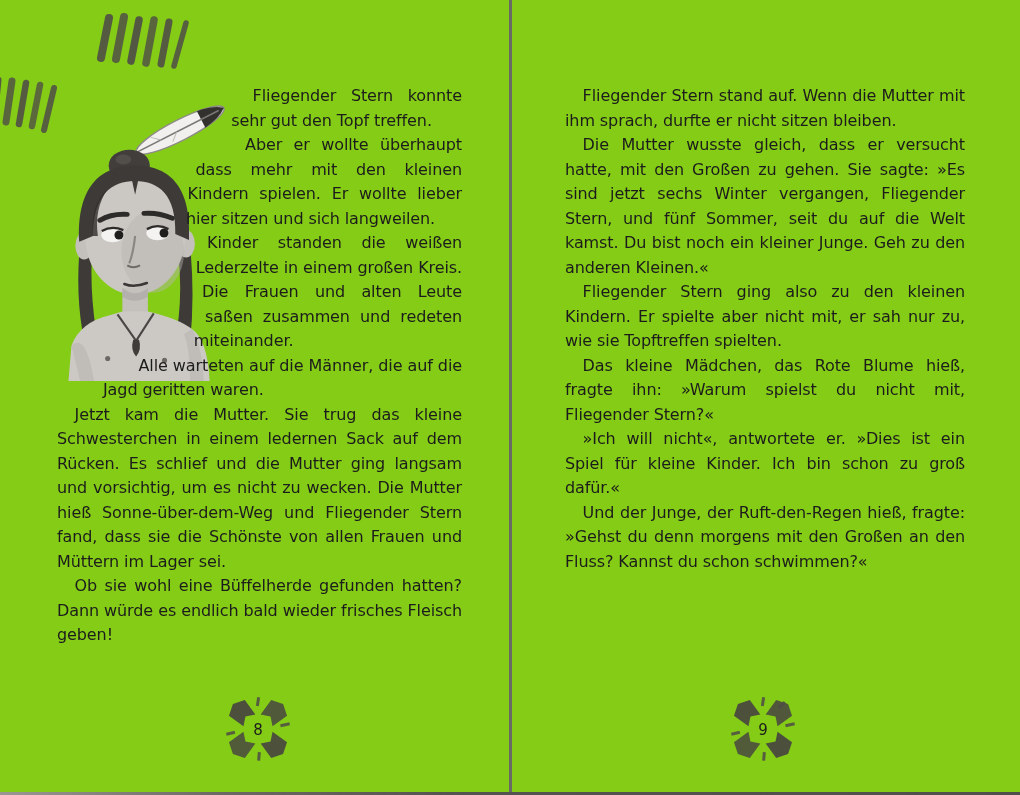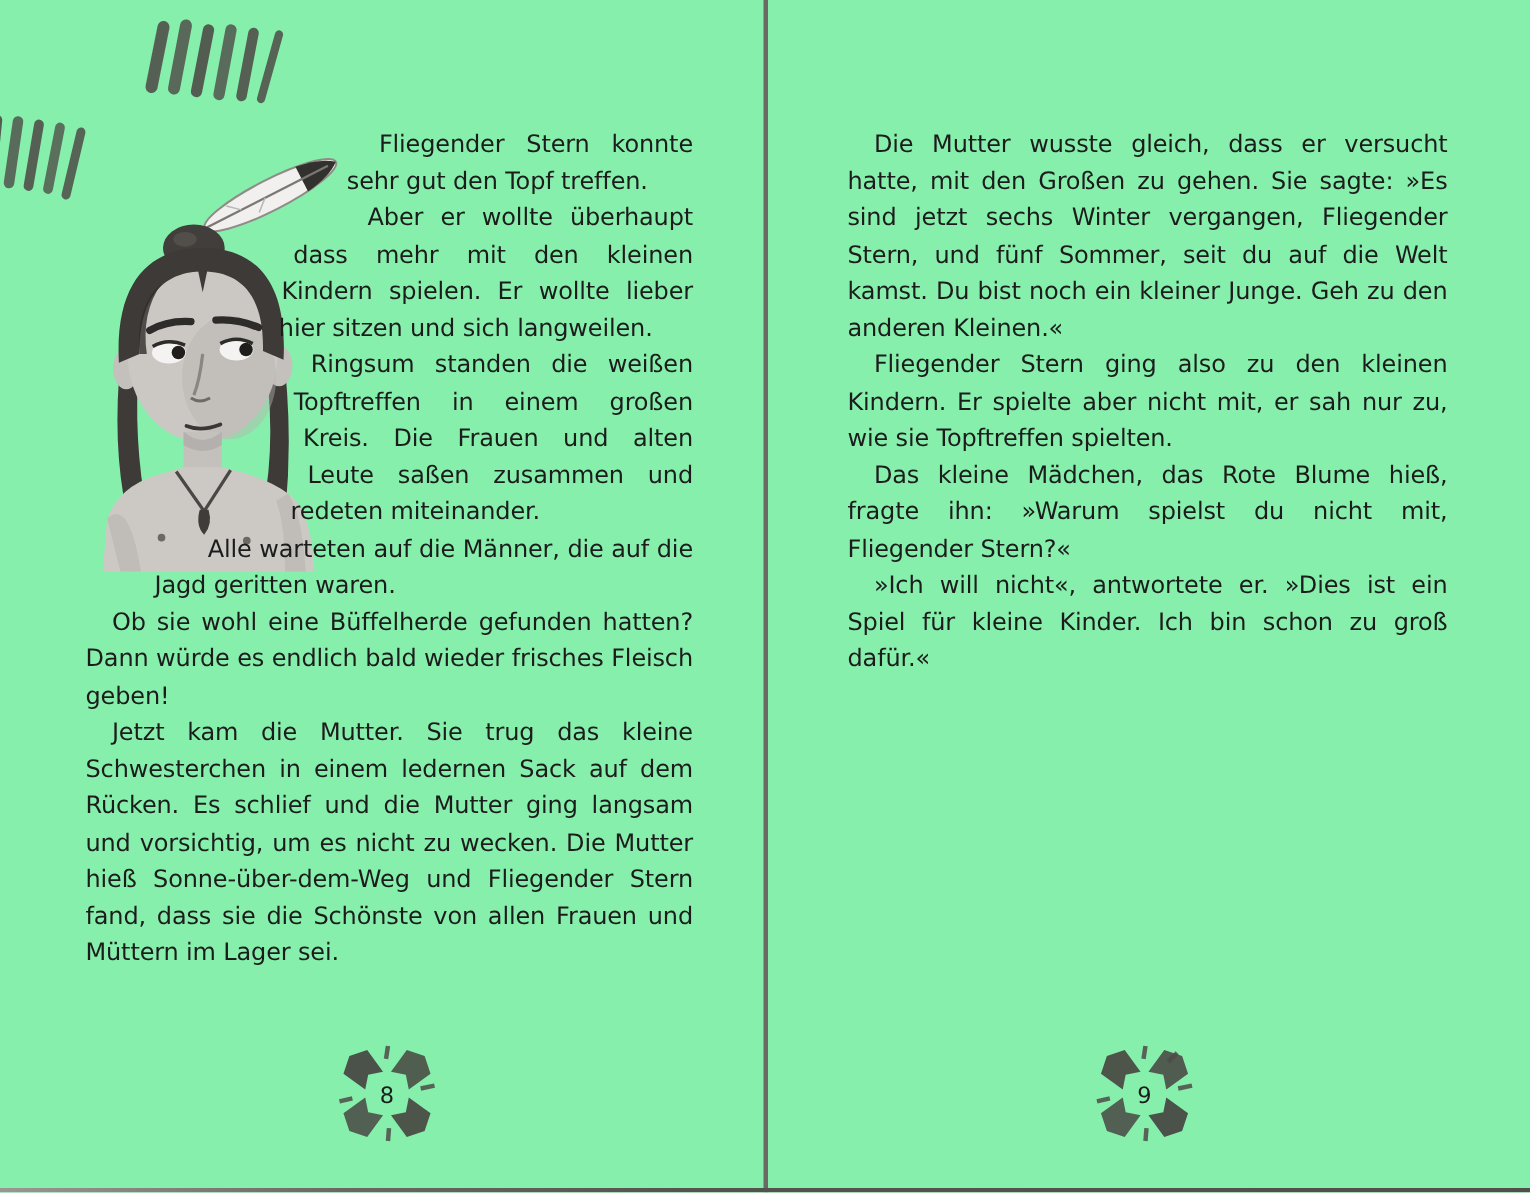--- a/index.html
+++ b/index.html
@@ -1,17 +1,17 @@
 <!DOCTYPE html>
 <html><head>
 <meta charset="utf-8">
 <style>
   html,body{margin:0;padding:0;background:#e8e6e2;}
   .book{
-    position:relative;width:1020px;height:795px;background:#86efac;
+    position:relative;width:1020px;height:795px;background:#84cc16;
     overflow:hidden;font-family:"DejaVu Sans","Liberation Sans",sans-serif;color:#1c1c1c;
   }
   .page{position:absolute;top:0;height:795px;}
   .page-left{left:0;width:509px;}
   .page-right{left:512px;width:508px;}
   .divider{position:absolute;left:509px;top:0;width:3px;height:795px;background:#6b6964;}
   .bottom-edge{position:absolute;left:0;bottom:0;width:1020px;height:3px;
     background:linear-gradient(to right,#9a9793 0%,#6b6863 22%,#55534f 45%,#514f4b 100%);}
   .text-block{
     position:absolute;text-align:justify;font-size:16px;line-height:24.5px;
@@ -121,24 +121,24 @@
           <path d="M76,232 L95,259 L113,231" stroke="#4a4845" stroke-width="2.2" fill="none"></path>
           <path d="M92,258 q-3,11 3,17 q6,-7 3,-17 z" fill="#3f3c39"></path>
 
           <circle cx="66" cy="277" r="2.6" fill="#6b6865"></circle>
           <circle cx="124" cy="279" r="2.6" fill="#6b6865"></circle>
         </svg>
       </div>
 
     <p class="para">Fliegender Stern konnte sehr gut den Topf treffen.</p>
         <p class="para">Aber er wollte überhaupt dass mehr mit den kleinen Kindern spielen. Er wollte lieber hier sitzen und sich langweilen.</p>
-        <p class="para">Ringsum standen die weißen Topftreffen in einem großen Kreis. Die Frauen und alten Leute saßen zusammen und redeten miteinander.</p>
+        <p class="para">Kinder standen die weißen Lederzelte in einem großen Kreis. Die Frauen und alten Leute saßen zusammen und redeten miteinander.</p>
         <p class="para">Alle warteten auf die Männer, die auf die Jagd geritten waren.</p>
+        <p class="para">Jetzt kam die Mutter. Sie trug das kleine Schwesterchen in einem ledernen Sack auf dem Rücken. Es schlief und die Mutter ging langsam und vorsichtig, um es nicht zu wecken. Die Mutter hieß Sonne-über-dem-Weg und Fliegender Stern fand, dass sie die Schönste von allen Frauen und Müttern im Lager sei.</p>
         <p class="para">Ob sie wohl eine Büffelherde gefunden hatten? Dann würde es endlich bald wieder frisches Fleisch geben!</p>
-        <p class="para">Jetzt kam die Mutter. Sie trug das kleine Schwesterchen in einem ledernen Sack auf dem Rücken. Es schlief und die Mutter ging langsam und vorsichtig, um es nicht zu wecken. Die Mutter hieß Sonne-über-dem-Weg und Fliegender Stern fand, dass sie die Schönste von allen Frauen und Müttern im Lager sei.</p>
       </div>
 
     <div class="ornament orn-left">
       <svg width="66" height="66" viewBox="0 0 100 100">
         <g fill="#474440">
           <path d="M6,30 L12,12 L30,6 L46,28 L31,31 L28,46 Z" opacity="0.92"></path>
           <path d="M6,30 L12,12 L30,6 L46,28 L31,31 L28,46 Z" transform="rotate(90 50 50)" opacity="0.85"></path>
           <path d="M6,30 L12,12 L30,6 L46,28 L31,31 L28,46 Z" transform="rotate(180 50 50)" opacity="0.9"></path>
           <path d="M6,30 L12,12 L30,6 L46,28 L31,31 L28,46 Z" transform="rotate(270 50 50)" opacity="0.84"></path>
         </g>
@@ -151,24 +151,26 @@
       </svg>
       <span class="pagenum">8</span>
     </div>
   </div>
 
   <div class="divider"></div>
 
   <div class="page page-right">
     <div class="text-block text-right">
 
+    <p class="para">Fliegender Stern stand auf. Wenn die Mutter mit ihm sprach, durfte er nicht sitzen bleiben.</p>
         <p class="para">Die Mutter wusste gleich, dass er versucht hatte, mit den Großen zu gehen. Sie sagte: »Es sind jetzt sechs Winter vergangen, Fliegender Stern, und fünf Sommer, seit du auf die Welt kamst. Du bist noch ein kleiner Junge. Geh zu den anderen Kleinen.«</p>
         <p class="para">Fliegender Stern ging also zu den kleinen Kindern. Er spielte aber nicht mit, er sah nur zu, wie sie Topftreffen spielten.</p>
         <p class="para">Das kleine Mädchen, das Rote Blume hieß, fragte ihn: »Warum spielst du nicht mit, Fliegender Stern?«</p>
         <p class="para">»Ich will nicht«, antwortete er. »Dies ist ein Spiel für kleine Kinder. Ich bin schon zu groß dafür.«</p>
+        <p class="para">Und der Junge, der Ruft-den-Regen hieß, fragte: »Gehst du denn morgens mit den Großen an den Fluss? Kannst du schon schwimmen?«</p>
       </div>
 
     <div class="ornament orn-right">
       <svg width="66" height="66" viewBox="0 0 100 100">
         <g fill="#474440">
           <path d="M6,30 L12,12 L30,6 L46,28 L31,31 L28,46 Z" opacity="0.9"></path>
           <path d="M6,30 L12,12 L30,6 L46,28 L31,31 L28,46 Z" transform="rotate(90 50 50)" opacity="0.86"></path>
           <path d="M6,30 L12,12 L30,6 L46,28 L31,31 L28,46 Z" transform="rotate(180 50 50)" opacity="0.92"></path>
           <path d="M6,30 L12,12 L30,6 L46,28 L31,31 L28,46 Z" transform="rotate(270 50 50)" opacity="0.84"></path>
         </g>

